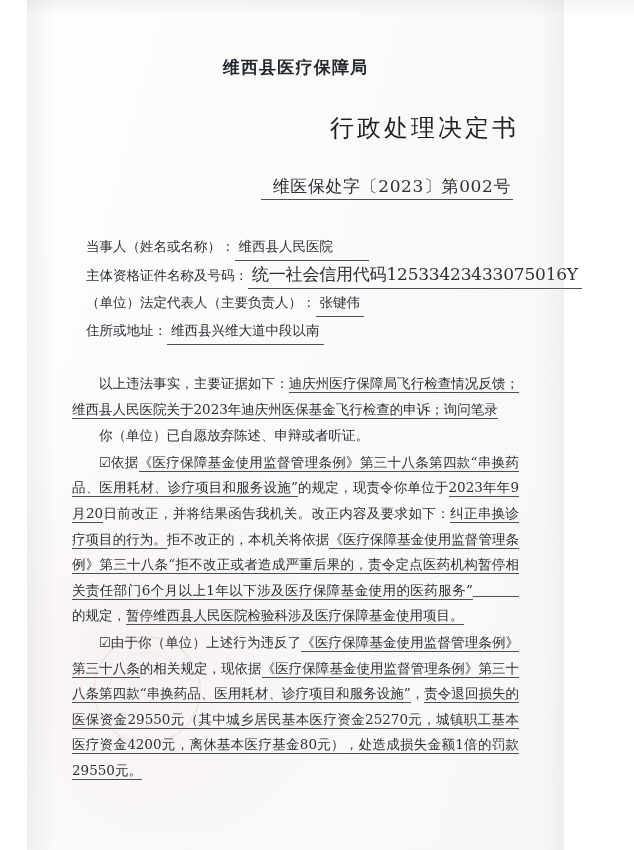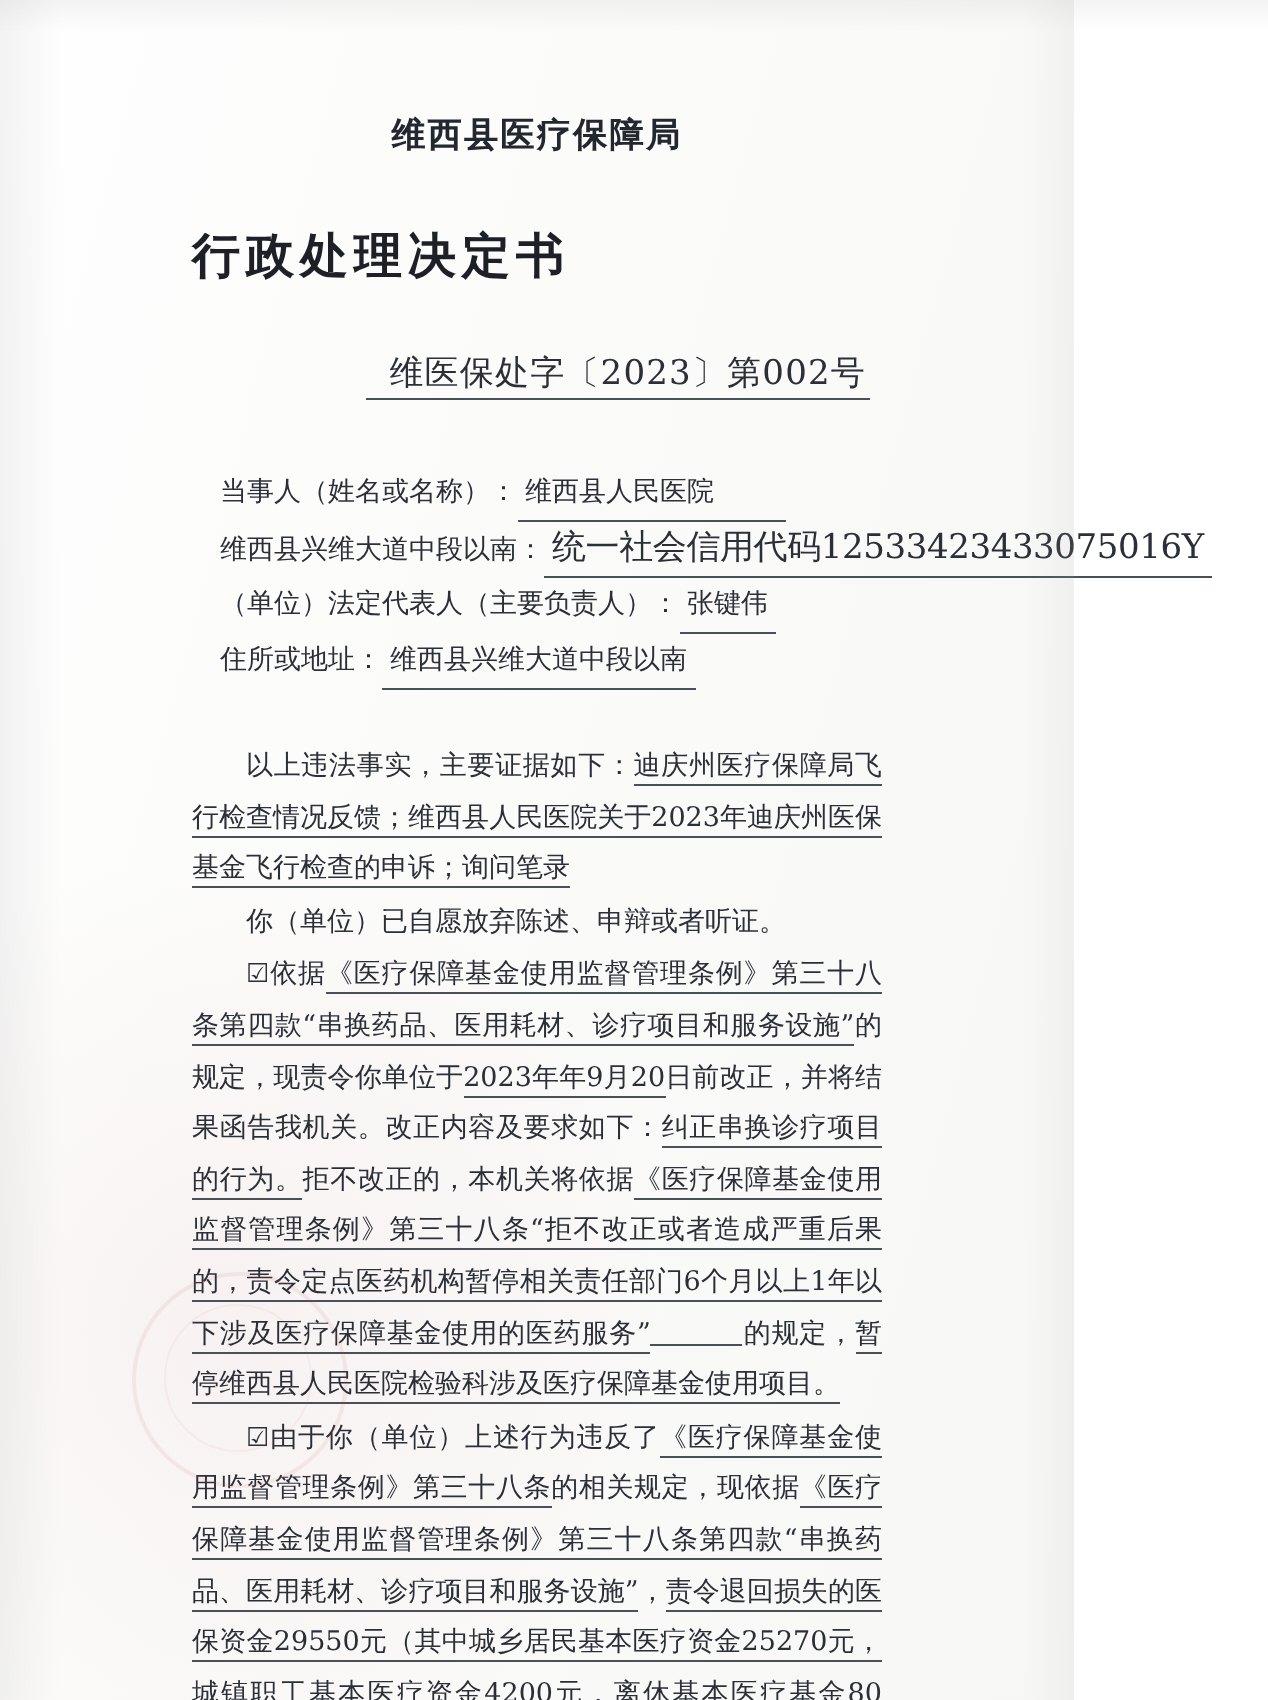--- a/index.html
+++ b/index.html
@@ -15,22 +15,23 @@
   }
 
   .page {
     position: relative;
     width: 537px;
     height: 850px;
     background:
       radial-gradient(ellipse 60% 40% at 20% 78%, rgba(196,120,120,0.07), rgba(255,255,255,0) 70%),
       linear-gradient(105deg, #fefefe 0%, #fbfbfa 40%, #f7f7f6 100%);
     box-sizing: border-box;
-    padding: 0 96px;
+    padding: 0 45px;
     color: #2b2f38;
+    margin-left: 27px;
   }
 
   
   .paper-edge-left,
   .paper-edge-right,
   .paper-edge-top {
     position: absolute;
     pointer-events: none;
   }
   .paper-edge-left {
@@ -70,23 +71,23 @@
   .org-title {
     text-align: center;
     font-size: 17px;
     font-weight: bold;
     letter-spacing: 1.2px;
     padding-top: 56px;
     color: #23272f;
   }
 
   .doc-title {
-    text-align: left;
+    text-align: right;
     font-size: 24px;
-    font-weight: bold;
+    font-weight: normal;
     letter-spacing: 3px;
     margin-top: 33px;
     color: #1d2026;
   }
 
   .doc-number-row {
     margin-top: 31px;
     text-align: right;
     font-size: 17px;
     letter-spacing: 0.6px;
@@ -157,21 +158,21 @@
 
   <div class="doc-number-row">
     <span class="fill">维医保处字〔2023〕第002号</span>
   </div>
 
   <div class="party-block">
     <div class="party-row">
       <span>当事人（姓名或名称）：</span><span class="fill wide">维西县人民医院</span>
     </div>
     <div class="party-row">
-      <span>维西县兴维大道中段以南：</span><span class="fill code">统一社会信用代码12533423433075016Y</span>
+      <span>主体资格证件名称及号码：</span><span class="fill code">统一社会信用代码12533423433075016Y</span>
     </div>
     <div class="party-row">
       <span>（单位）法定代表人（主要负责人）：</span><span class="fill">张键伟</span>
     </div>
     <div class="party-row">
       <span>住所或地址：</span><span class="fill wide">维西县兴维大道中段以南</span>
     </div>
   </div>
 
   <div class="body-block">

